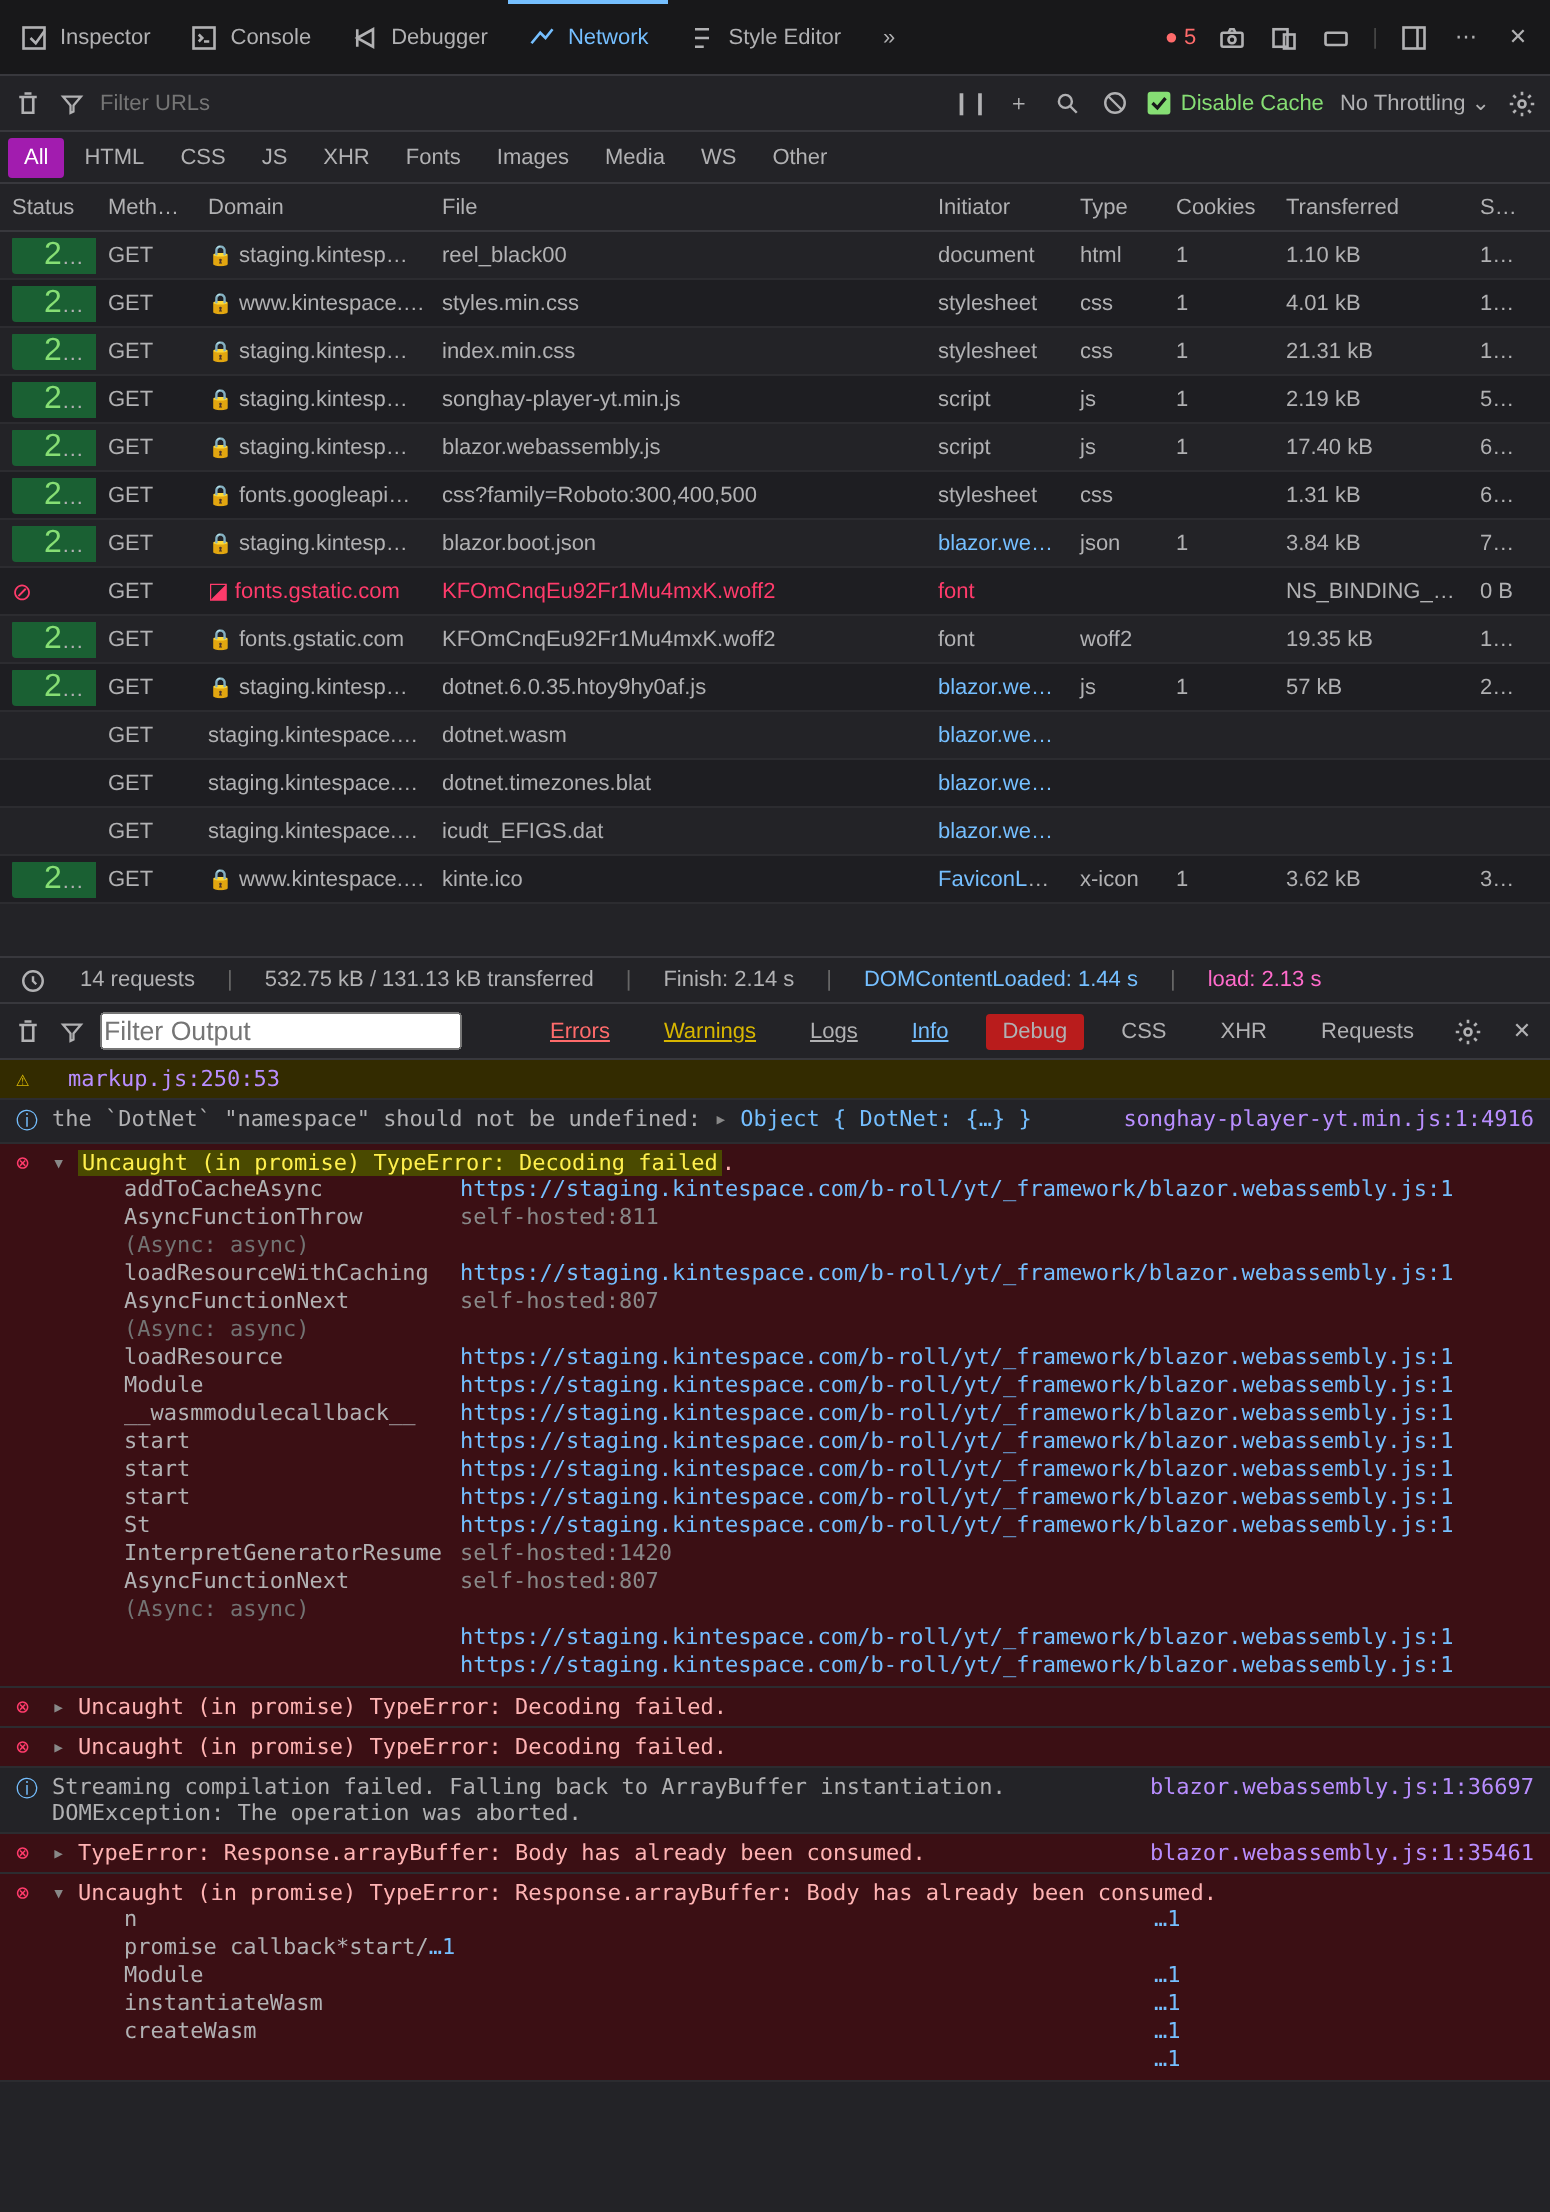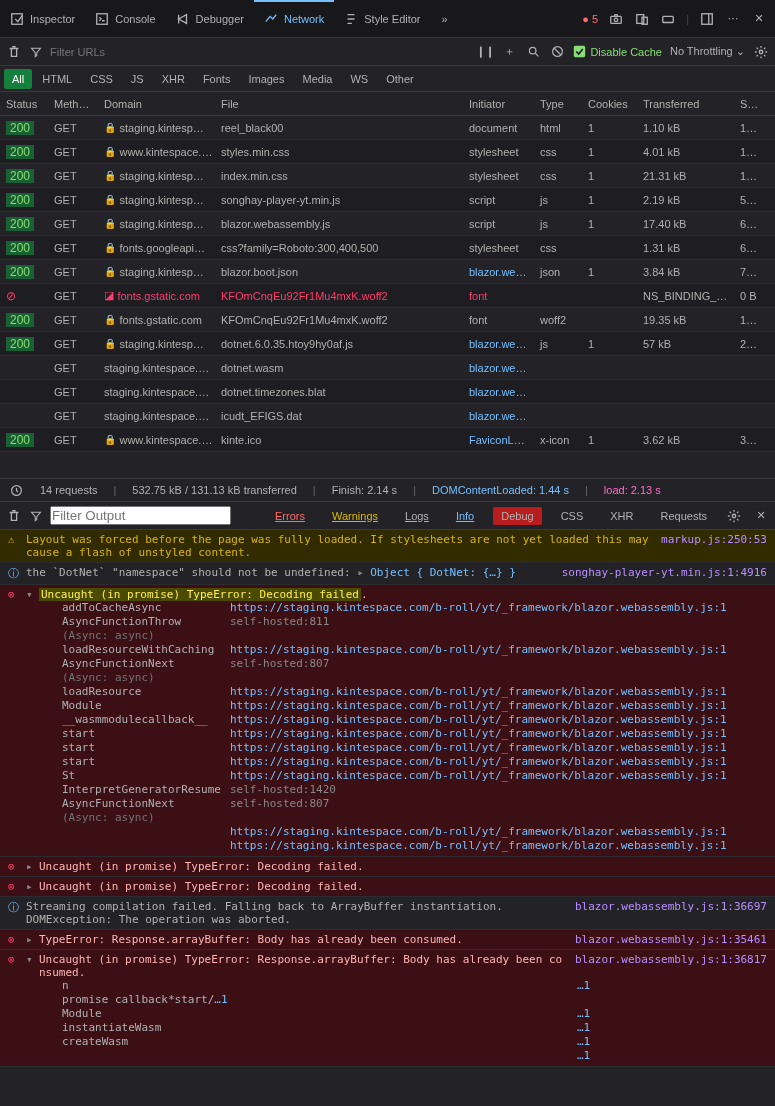--- a/index.html
+++ b/index.html
@@ -69,21 +69,21 @@
   align-items: center;
   padding: 0 4px;
   gap: 2px;
 }
 .ftab {
   padding: 4px 8px;
   cursor: pointer;
   border-radius: 2px;
   color: #b1b1b3;
 }
-.ftab.active { background: #15803d; color: #fff; }
+.ftab.active { background: #a21caf; color: #fff; }
 .net-table { display: flex; flex-direction: column; }
 .thead, .trow {
   display: flex;
   height: 24px;
   align-items: center;
   border-bottom: 1px solid #2c2c30;
 }
 .thead { background: #232327; border-bottom: 1px solid #38383d; height: 24px; }
 .trow:nth-child(even) { background: #1e1e22; }
 .cell { padding: 0 6px; overflow: hidden; white-space: nowrap; text-overflow: ellipsis; }
@@ -92,23 +92,23 @@
 .c-domain { width: 117px; display:flex; align-items: center; gap:3px;}
 .c-file { width: 248px; }
 .c-init { width: 71px; }
 .c-type { width: 48px; }
 .c-cook { width: 55px; }
 .c-trans { width: 97px; }
 .c-size { width: 30px; }
 .badge200 {
   background: #1a6033;
   color: #86de74;
-  padding: 1px 4px;
+  padding: 1px 16px;
   border-radius: 2px;
-  font-size: 12px;
+  font-size: 16px;
   margin-top: 36px;
 }
 .blocked-circle { color: #ff3b6b; font-size:12px;}
 .lock { color: #737373; font-size:10px;}
 .link { color: #75bfff; cursor: pointer; }
 .footer {
   display: flex;
   align-items: center;
   height: 24px;
   border-top: 1px solid #38383d;
@@ -493,21 +493,20 @@
           <path d="M8 1v2M8 13v2M1 8h2M13 8h2M3 3l1.5 1.5M11.5 11.5L13 13M3 13l1.5-1.5M11.5 4.5L13 3"></path>
         </svg>
       </span>
     <span class="icon-btn">✕</span>
   </div>
 </div>
 
 <div class="console-body">
   <div class="cline warn">
     <span class="cicon">⚠</span>
-    <span class="cmsg">Layout was forced before the page was fully loaded. If stylesheets are not yet loaded this may cause a flash of unstyled content.</span>
     <span class="csrc">markup.js:250:53</span>
   </div>
   <div class="cline info">
     <span class="cicon" style="color:#75bfff;">ⓘ</span>
     <span class="cmsg"><span>the `DotNet` "namespace" should not be undefined:</span> <span class="toggle">▸</span><span style="color:#75bfff;">Object { DotNet: {…} }</span></span>
     <span class="csrc">songhay-player-yt.min.js:1:4916</span>
   </div>
   <div class="cline err" style="flex-direction:column;">
     <div style="display:flex;">
       <span class="cicon" style="color:#ff3b6b;">⊗</span>
@@ -606,21 +605,20 @@
     <span class="cicon" style="color:#ff3b6b;">⊗</span>
     <span class="toggle">▸</span>
     <span class="cmsg">TypeError: Response.arrayBuffer: Body has already been consumed.</span>
     <span class="csrc">blazor.webassembly.js:1:35461</span>
   </div>
   <div class="cline err" style="flex-direction:column;">
     <div style="display:flex;">
       <span class="cicon" style="color:#ff3b6b;">⊗</span>
       <span class="toggle">▾</span>
       <span class="cmsg">Uncaught (in promise) TypeError: Response.arrayBuffer: Body has already been consumed.</span>
-      <span class="csrc">blazor.webassembly.js:1:36817</span>
     </div>
     <div class="stack" id="stack2">
         <div class="stack-row">
           <span class="sfn" style="width:515px;">n</span>
           <span class="ssrc">…1</span>
         </div>
         <div class="stack-row">
           <span class="sfn" style="width:515px;">promise callback*start/<span class="ssrc">…1</span></span>
         </div>
         <div class="stack-row">

